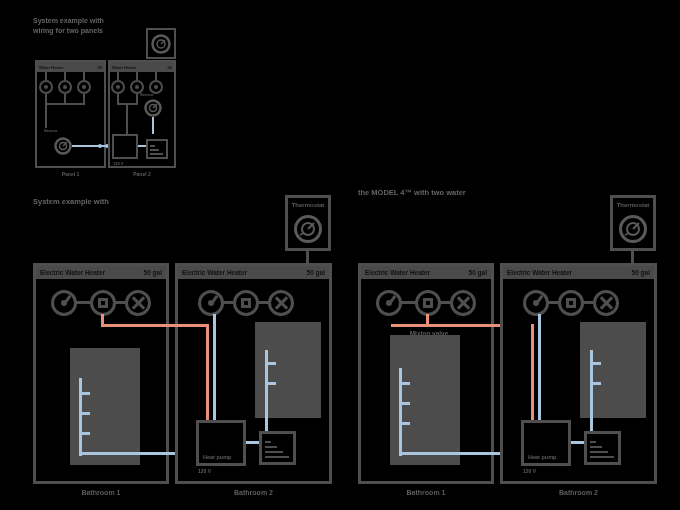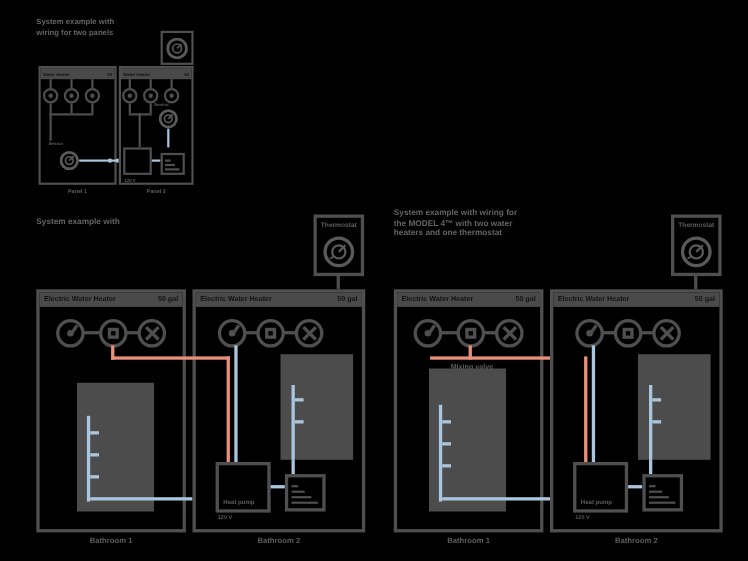--- a/index.html
+++ b/index.html
@@ -195,23 +195,21 @@
   <div class="h cold" style="left:246px;top:441px;width:13px;"></div>
   <div class="box" style="left:259px;top:431px;width:37px;height:34px;">
     <div class="fin" style="left:3px;top:7px;width:6px;"></div>
     <div class="fin" style="left:3px;top:12px;width:12px;"></div>
     <div class="fin" style="left:3px;top:17px;width:18px;"></div>
     <div class="fin" style="left:3px;top:22px;width:24px;"></div>
   </div>
   <div class="plabel" style="left:175px;top:489px;width:157px;">Bathroom 2</div>
 
   <div class="cap" style="left:358px;top:188px;width:185px;">
-    <div>System example with wiring for</div>
     <div>the MODEL 4™ with two water</div>
-    <div>heaters and one thermostat</div>
   </div>
 
   <div class="box" style="left:610px;top:195px;width:46px;height:56px;">
     <div class="tlabel">Thermostat</div>
     <svg width="30" height="30" style="position:absolute;left:5px;top:16px;">
       <circle cx="15" cy="15" r="12.5" fill="none" stroke="#5a5a5a" stroke-width="3"></circle>
       <circle cx="15" cy="15" r="6" fill="none" stroke="#5a5a5a" stroke-width="2"></circle>
       <line x1="15" y1="15" x2="21" y2="9" stroke="#5a5a5a" stroke-width="2"></line>
       <line x1="7" y1="21" x2="11" y2="19" stroke="#5a5a5a" stroke-width="1.5"></line>
     </svg>

